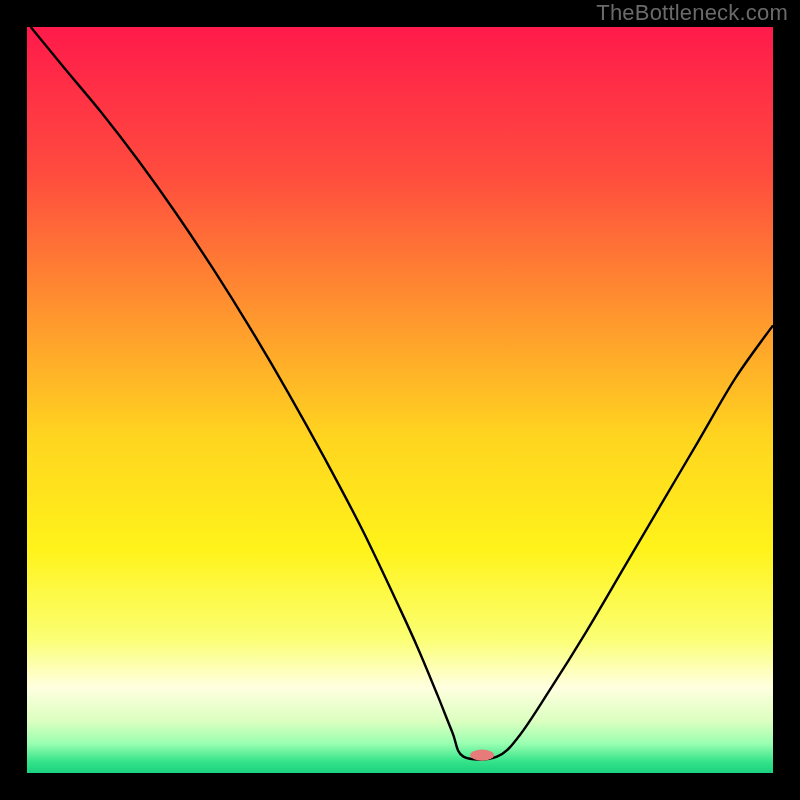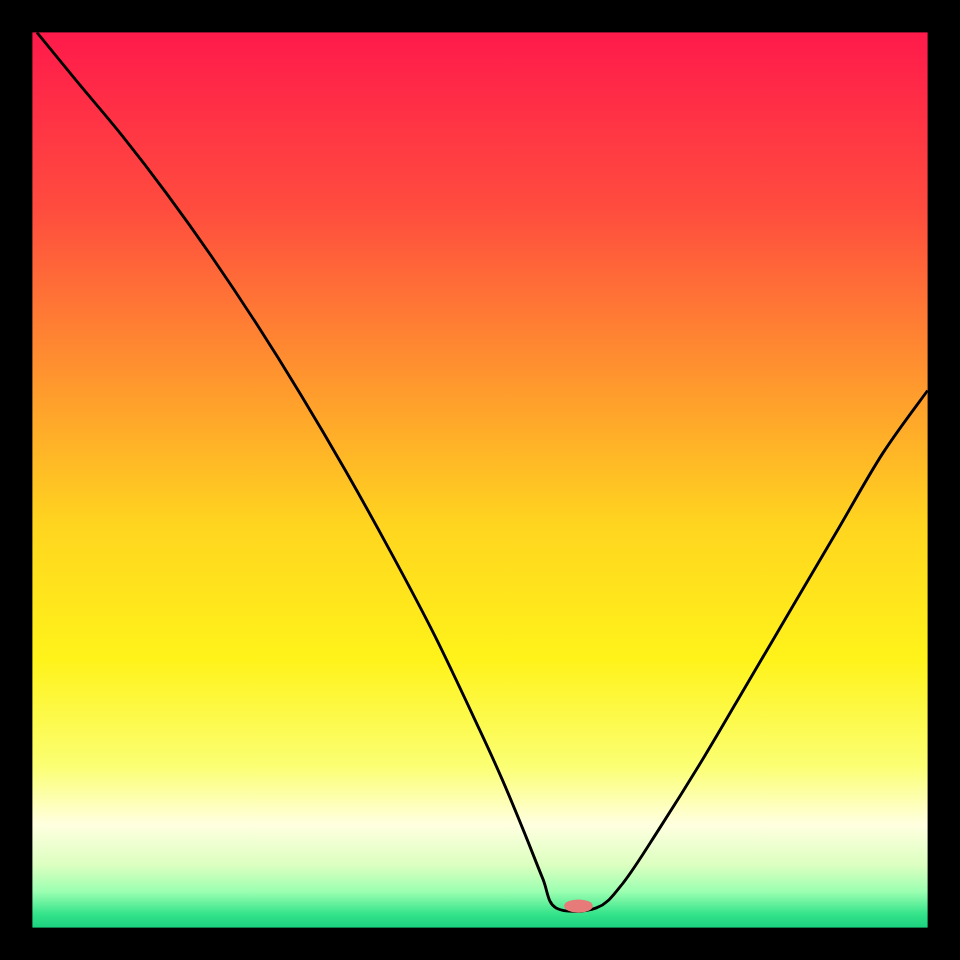--- a/index.html
+++ b/index.html
@@ -52,13 +52,14 @@
           <stop offset="96%" stop-color="#9bffb1"></stop>
           <stop offset="98.5%" stop-color="#34e38a"></stop>
           <stop offset="100%" stop-color="#1bd17f"></stop>
         </linearGradient>
     </defs>
     <rect id="plot-bg" x="27" y="27" width="746" height="746" fill="url(#bg-grad)"></rect>
     <path id="curve" fill="none" stroke="#000" stroke-width="2.4" d="M 30.73 27.00 C 36.33 33.84, 52.49 53.73, 64.30 68.03 C 76.11 82.33, 89.17 97.25, 101.60 112.79 C 114.03 128.33, 126.47 144.50, 138.90 161.28 C 151.33 178.07, 163.77 195.47, 176.20 213.50 C 188.63 231.53, 201.07 250.18, 213.50 269.45 C 225.93 288.72, 238.37 308.62, 250.80 329.13 C 263.23 349.64, 275.67 370.78, 288.10 392.54 C 300.53 414.30, 312.97 436.68, 325.40 459.68 C 337.83 482.68, 350.27 505.68, 362.70 530.55 C 375.13 555.42, 390.68 588.99, 400.00 608.88 C 409.32 628.77, 412.43 635.61, 418.65 649.91 C 424.87 664.21, 431.71 680.99, 437.30 694.67 C 442.89 708.35, 447.87 721.65, 452.22 731.97 C 456.57 742.29, 455.95 752.48, 463.41 756.59 C 470.87 760.69, 487.66 760.07, 496.98 756.59 C 506.31 753.11, 510.66 746.64, 519.36 735.70 C 528.06 724.76, 538.01 708.35, 549.20 690.94 C 560.39 673.53, 574.07 651.77, 586.50 631.26 C 598.93 610.75, 611.37 588.99, 623.80 567.85 C 636.23 546.71, 648.67 525.58, 661.10 504.44 C 673.53 483.30, 685.97 462.17, 698.40 441.03 C 710.83 419.89, 723.27 396.89, 735.70 377.62 C 748.13 358.35, 766.78 334.10, 773.00 325.40"></path>
     <ellipse id="marker" cx="482.06" cy="755.096" rx="11.936" ry="5.595" fill="#e77b79"></ellipse>
   </svg>
 
+  <div class="watermark">TheBottleneck.com</div>
 </div>
 
 </body></html>

